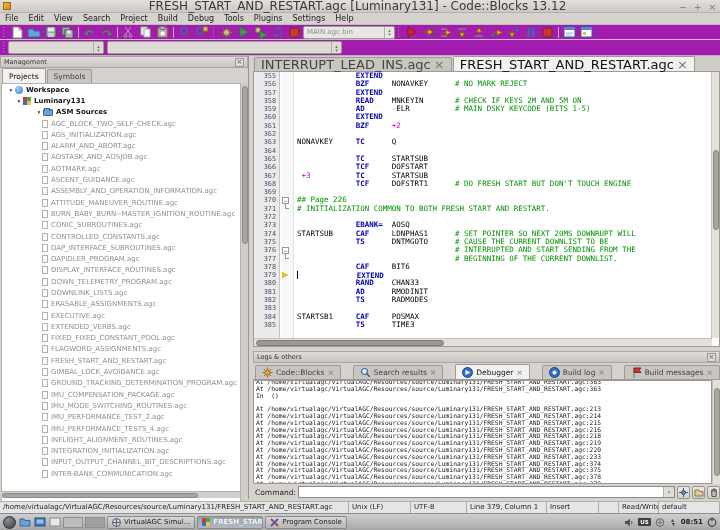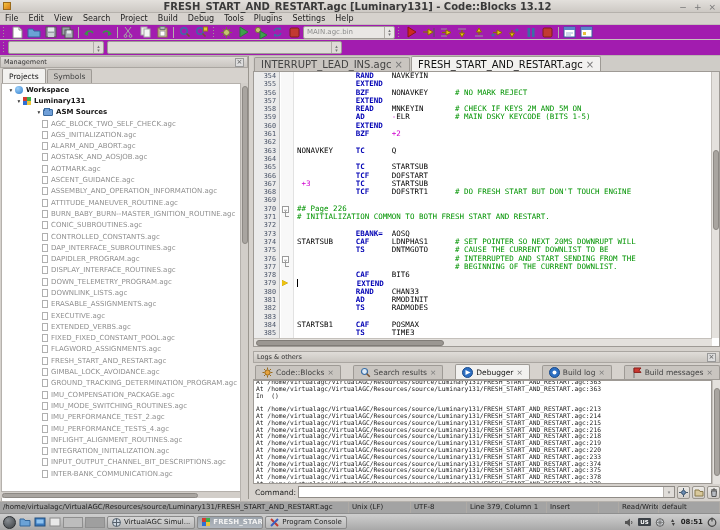--- a/index.html
+++ b/index.html
@@ -2,21 +2,21 @@
 <html><head>
 <meta charset="utf-8">
 <style>
 *{margin:0;padding:0;box-sizing:border-box}
 html,body{width:720px;height:530px;overflow:hidden}
 body{font-family:"DejaVu Sans",sans-serif;font-size:8px;color:#1a1a1a;background:#d6d2cd;position:relative}
 #root{position:absolute;left:0;top:0;width:720px;height:530px;background:#d6d2cd;overflow:hidden}
 
 #titlebar{position:absolute;left:0;top:0;width:720px;height:13px;background:linear-gradient(#e3e0dc,#cdc9c4);border-bottom:1px solid #b5b1ac;display:flex;align-items:center}
 #titlebar .appico{width:8px;height:8px;margin-left:3px;background:linear-gradient(135deg,#f4c33d,#d97e1a);border:1px solid #9a6a1a}
-#titlebar .title{position:absolute;left:0;right:5px;text-align:center;font-weight:bold;font-size:10px;color:#3a3a3a}
+#titlebar .title{position:absolute;left:0;right:5px;text-align:center;font-weight:normal;font-size:12px;color:#3a3a3a}
 #winctl{position:absolute;right:4px;top:0;height:13px;display:flex;gap:7px;align-items:center;color:#777;font-size:9px}
 #winctl span{cursor:default}
 
 #menubar{position:absolute;left:0;top:13px;width:720px;height:12px;display:flex;align-items:center;gap:0;background:#d6d2cd;border-bottom:1px solid #c2beb9}
 #menubar .menu-item{padding:0 5px;font-size:8px;color:#222}
 
 .tbrow{position:absolute;left:0;width:720px;background:#a21caf;display:flex;align-items:center}
 #tb1{top:25px;height:15px;border-bottom:1px solid #c6c2bd}
 #tb2{top:40px;height:16px;border-bottom:1px solid #b9b5b0}
 .grip{width:4px;height:11px;margin:0 2px;background-image:repeating-linear-gradient(#9e9a95 0 1px,transparent 1px 3px);background-size:1px 100%;background-repeat:repeat-y;background-position:1px 0}
@@ -47,21 +47,21 @@
 .fold-ico:before{content:"";position:absolute;left:0;top:-2px;width:4px;height:2px;background:#6f9fd8;border:1px solid #3a6a9e;border-bottom:none}
 .fico{width:6px;height:8px;background:#fff;border:1px solid #b0b0b0;margin-right:3px;flex:0 0 auto}
 #tree-vscroll{position:absolute;right:0;top:27px;width:8px;height:463px;background:#d2cec9;border-left:1px solid #b5b1ac}
 #tree-vscroll .thumb{position:absolute;left:1px;width:6px;top:3px;height:158px;background:#a9a5a0;border:1px solid #8d8984;border-radius:3px}
 #tree-hscroll{position:absolute;left:1px;bottom:1px;width:239px;height:7px;background:#d2cec9;border-top:1px solid #b5b1ac}
 #tree-hscroll .thumb{position:absolute;top:1px;height:5px;left:1px;width:196px;background:#a9a5a0;border:1px solid #8d8984;border-radius:3px}
 
 #vsplit{position:absolute;left:249px;top:56px;width:4px;height:443px;background:#d6d2cd}
 
 #edtabs{position:absolute;left:253px;top:56px;width:467px;height:16px;background:#cfccc7;border-bottom:1px solid #9e9a95;display:flex;align-items:flex-end;padding-left:1px;gap:1px}
-#edtabs .tab{font-size:10px}
+#edtabs .tab{font-size:13px}
 #editor{position:absolute;left:253px;top:72px;width:467px;height:275px;background:#fff;border:1px solid #9e9a95;border-top:none}
 #gutterbg{position:absolute;left:0;top:0;width:26px;height:100%;background:#ebebeb;border-right:1px solid #c4c4c4}
 #foldbg{position:absolute;left:27px;top:0;width:13px;height:100%;background:#f8f8f8;border-right:1px solid #e2e2e2}
 #code-lines{position:absolute;left:0;top:0;width:450px;height:266px;overflow:hidden}
 .cl{height:8.31px;line-height:8.31px;display:flex;font-family:"DejaVu Sans Mono",monospace;font-size:7.5px;white-space:pre}
 .cl .ln{width:26px;text-align:right;padding-right:4px;color:#4a5468;font-size:6.8px;flex:0 0 auto}
 .cl .fm{width:14px;flex:0 0 auto;position:relative}
 .fbox{position:absolute;left:2px;top:1px;width:7px;height:7px;border:1px solid #9a9a9a;background:#fff;font-size:6px;line-height:5px;text-align:center;color:#555}
 .fend{position:absolute;left:5px;top:-2px;width:4px;height:6px;border-left:1px solid #9a9a9a;border-bottom:1px solid #9a9a9a}
 .dbgarrow{position:absolute;left:2px;top:1px;width:0;height:0;border-left:6px solid #edc211;border-top:3px solid transparent;border-bottom:3px solid transparent;filter:drop-shadow(0 0 0.5px #7a6400)}
@@ -85,21 +85,21 @@
 #log-vscroll{position:absolute;right:0;top:29px;width:8px;height:104px;background:#e4e1dd;border-left:1px solid #c4c0bb}
 #log-vscroll .thumb{position:absolute;left:1px;width:6px;top:8px;height:88px;background:#a9a5a0;border:1px solid #8d8984;border-radius:3px}
 
 #cmdrow{position:absolute;left:253px;top:484px;width:467px;height:16px;display:flex;align-items:center;gap:2px;background:#d6d2cd}
 #cmdrow label{font-size:7.5px;color:#222;margin-left:2px}
 #cmd-combo{flex:1;height:12px;background:#fff;border:1px solid #8f8b86;display:flex}
 #cmd-combo input{flex:1;border:none;outline:none;font-size:7px;padding:0 2px;background:#fff}
 #cmd-combo .dd{width:11px;border-left:1px solid #b5b1ac;background:#e0ddd9;display:flex;align-items:center;justify-content:center;color:#888;font-size:5px}
 .cmdbtn{width:13px;height:13px;background:linear-gradient(#eceae7,#d2cec9);border:1px solid #9a968f;border-radius:2px;display:flex;align-items:center;justify-content:center}
 
-#statusbar{position:absolute;left:0;top:501px;width:720px;height:12px;background:#a3a3a3;border-top:1px solid #b5b1ac;display:flex;font-size:7px;color:#222}
+#statusbar{position:absolute;left:0;top:501px;width:720px;height:12px;background:#e5e5e5;border-top:1px solid #b5b1ac;display:flex;font-size:7px;color:#222}
 #statusbar .cell{border-right:1px solid #aeaaa5;padding:1px 3px 0 3px;white-space:nowrap;overflow:hidden}
 .c-path{width:349px}.c-eol{width:62px}.c-enc{width:56px}.c-pos{width:80px}.c-ins{width:52px}.c-blank{width:20px}.c-rw{width:40px}.c-prof{flex:1;border-right:none}
 
 #taskbar{position:absolute;left:0;top:513px;width:720px;height:17px;background:linear-gradient(#cfcfcf,#a8a8a8);border-top:1px solid #8f8f8f;display:flex;align-items:center;gap:2px;padding:0 3px}
 #menu-orb{width:13px;height:13px;border-radius:50%;background:radial-gradient(circle at 35% 30%,#8a8f94,#3a3e42);border:1px solid #2c2f32}
 .tb-lch{width:13px;height:12px;display:flex;align-items:center;justify-content:center}
 .pager{width:20px;height:11px;background:#bdbdbd;border:1px solid #8f8f8f}
 .pager.dim{background:#9f9f9f}
 .task{height:13px;display:flex;align-items:center;gap:3px;padding:0 4px;background:linear-gradient(#d6d6d6,#b8b8b8);border:1px solid #8a8a8a;border-radius:2px;font-size:7px;color:#1d1d1d;white-space:nowrap;overflow:hidden}
 .task.active{background:linear-gradient(#9aa2ab,#b2b8bf);color:#f2f2f2;font-weight:bold}#task1{width:66px}
@@ -527,21 +527,20 @@
     </span>
     <span class="tab active">
       <span>FRESH_START_AND_RESTART.agc</span>
       <span style="color:#777">×</span>
     </span>
   </div>
   <div id="editor">
     <div id="gutterbg"></div>
     <div id="foldbg"></div>
     <div id="code-lines">
-        <div class="cl"><span class="ln">354</span><span class="fm"></span><span class="codetxt"><span class="lb">             </span><span class="op">RAND    </span><span class="pl">NAVKEYIN      </span></span></div>
         <div class="cl"><span class="ln">355</span><span class="fm"></span><span class="codetxt"><span class="lb">             </span><span class="op">EXTEND  </span><span class="pl">              </span></span></div>
         <div class="cl"><span class="ln">356</span><span class="fm"></span><span class="codetxt"><span class="lb">             </span><span class="op">BZF     </span><span class="pl">NONAVKEY      </span><span class="cm"># NO MARK REJECT</span></span></div>
         <div class="cl"><span class="ln">357</span><span class="fm"></span><span class="codetxt"><span class="lb">             </span><span class="op">EXTEND  </span><span class="pl">              </span></span></div>
         <div class="cl"><span class="ln">358</span><span class="fm"></span><span class="codetxt"><span class="lb">             </span><span class="op">READ    </span><span class="pl">MNKEYIN       </span><span class="cm"># CHECK IF KEYS 2M AND 5M ON</span></span></div>
         <div class="cl"><span class="ln">359</span><span class="fm"></span><span class="codetxt"><span class="lb">             </span><span class="op">AD      </span><span class="mg">-</span><span class="pl">ELR          </span><span class="cm"># MAIN DSKY KEYCODE (BITS 1-5)</span></span></div>
         <div class="cl"><span class="ln">360</span><span class="fm"></span><span class="codetxt"><span class="lb">             </span><span class="op">EXTEND  </span><span class="pl">              </span></span></div>
         <div class="cl"><span class="ln">361</span><span class="fm"></span><span class="codetxt"><span class="lb">             </span><span class="op">BZF     </span><span class="mg">+2            </span></span></div>
         <div class="cl"><span class="ln">362</span><span class="fm"></span><span class="codetxt"><span class="lb">             </span><span class="op">        </span><span class="pl">              </span></span></div>
         <div class="cl"><span class="ln">363</span><span class="fm"></span><span class="codetxt"><span class="lb">NONAVKEY     </span><span class="op">TC      </span><span class="pl">Q             </span></span></div>
         <div class="cl"><span class="ln">364</span><span class="fm"></span><span class="codetxt"><span class="lb">             </span><span class="op">        </span><span class="pl">              </span></span></div>

